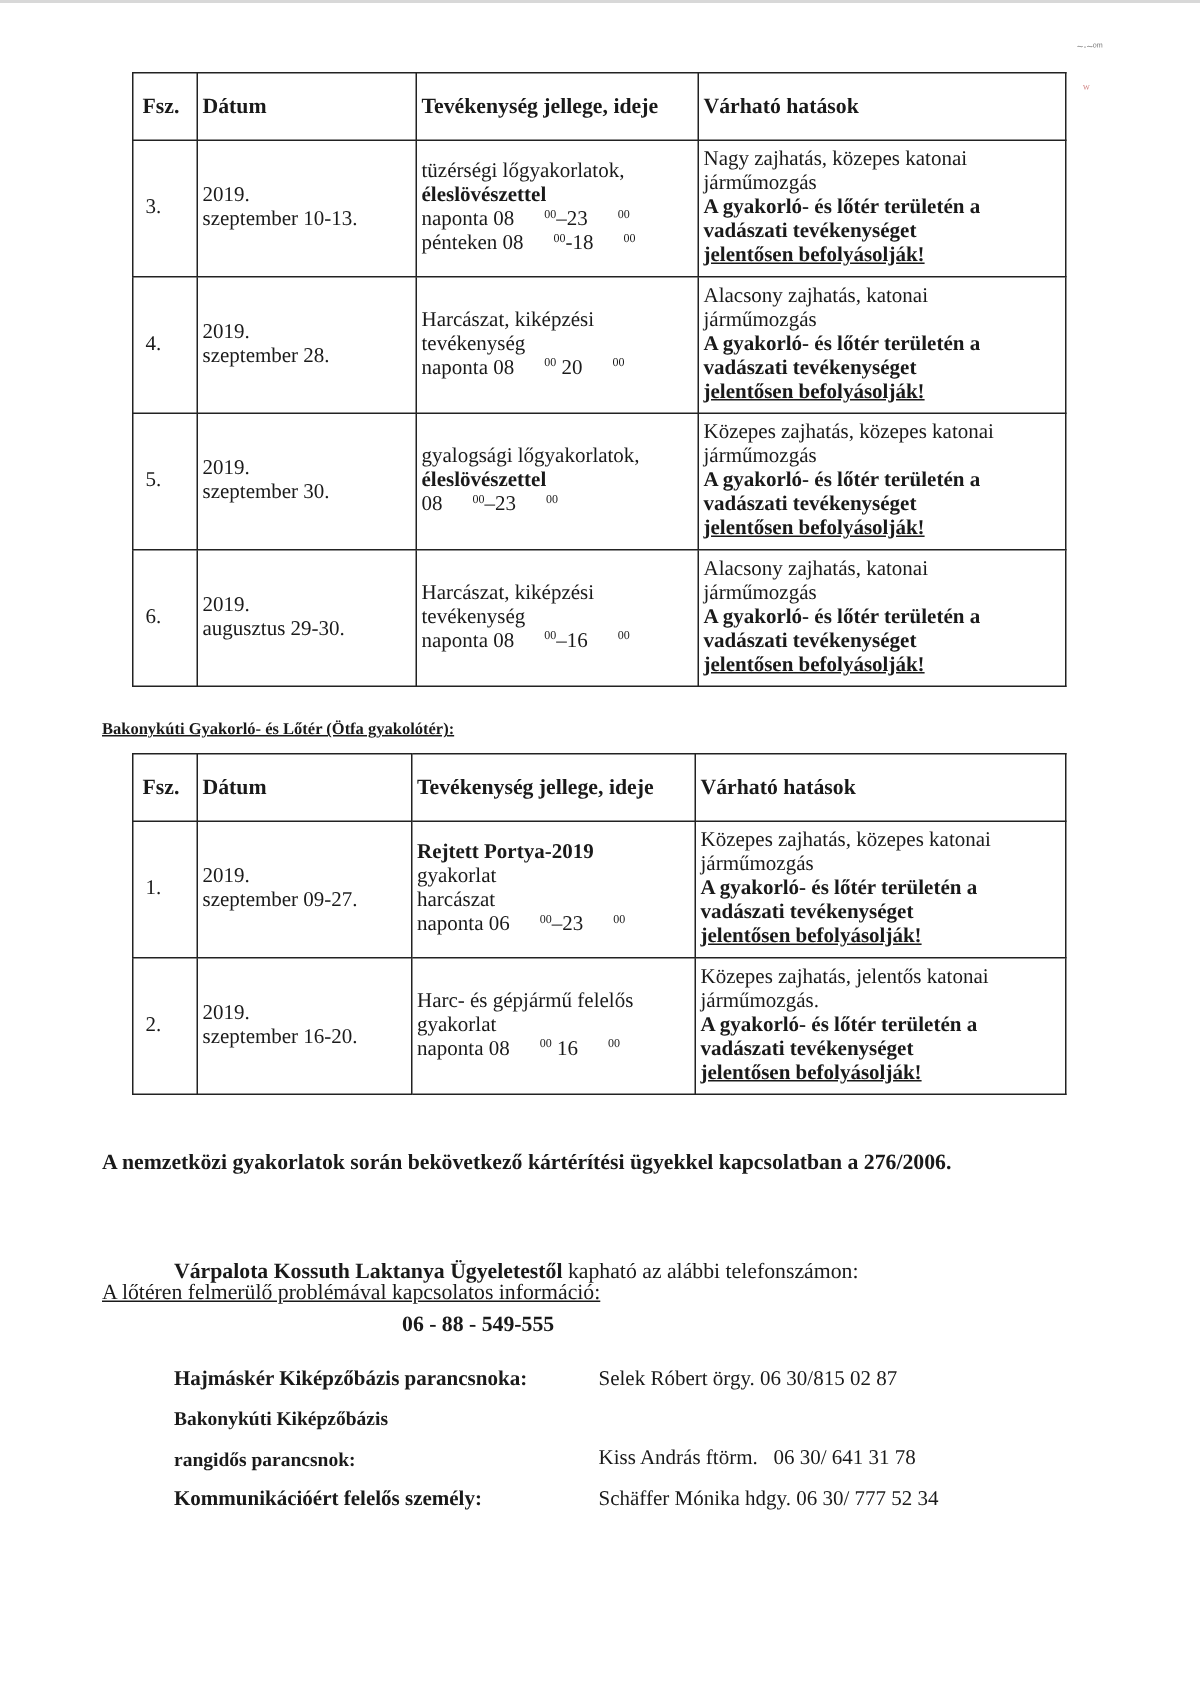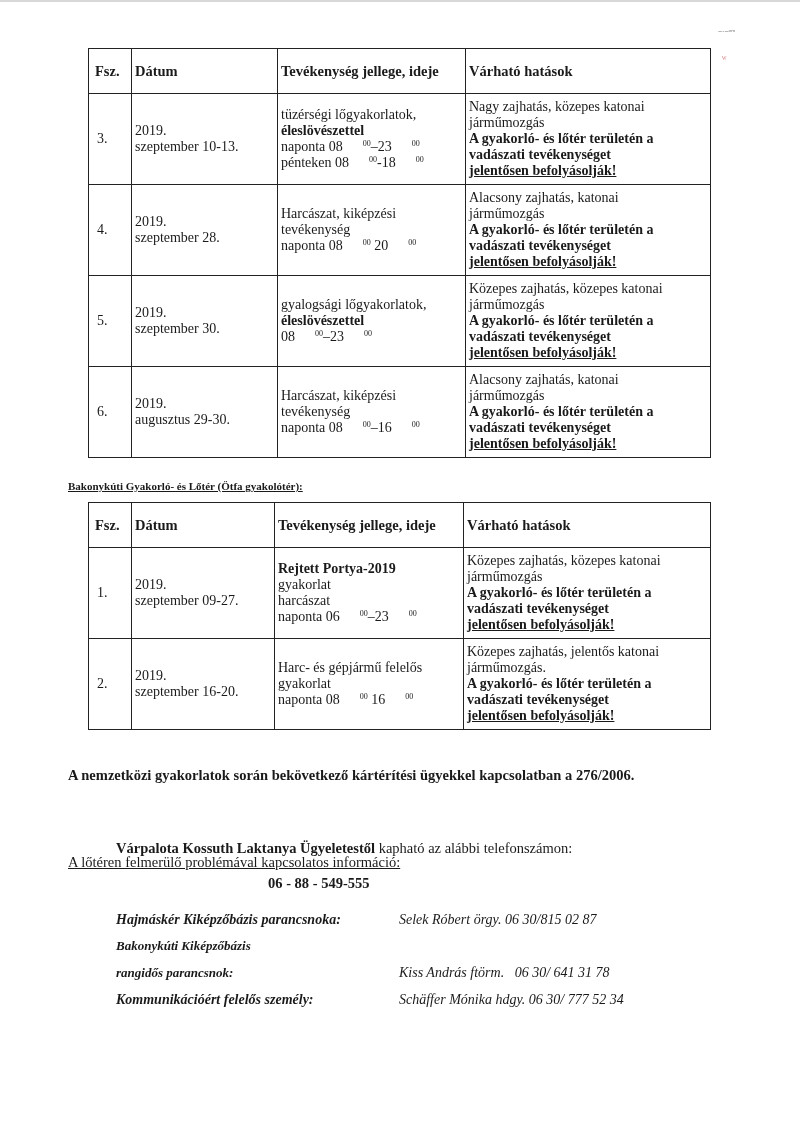--- a/index.html
+++ b/index.html
@@ -28,21 +28,21 @@
   sup { font-size: 8px; line-height: 0; vertical-align: 5px; padding-left: 20px; }
   .line { display: block; }
   .sec-title {
     position: absolute; left: 68px; top: 480px;
     font-weight: bold; font-size: 11px; text-decoration: underline;
   }
   .para {
     position: absolute; left: 68px; width: 680px; font-size: 14.5px; line-height: 20px;
   }
   .para.bold { font-weight: bold; }
-  .contact-row { position: absolute; font-size: 14px; font-style: italic; }
+  .contact-row { position: absolute; font-size: 14px; }
 </style>
 </head>
 <body>
 
 <div class="topbar"></div>
 <div class="scan-mark">~·~ᵒᵐ</div>
 <div class="scan-mark2">ᵂ</div>
 
 <table class="sched" id="t1" style="top:48px;">
   <colgroup>

